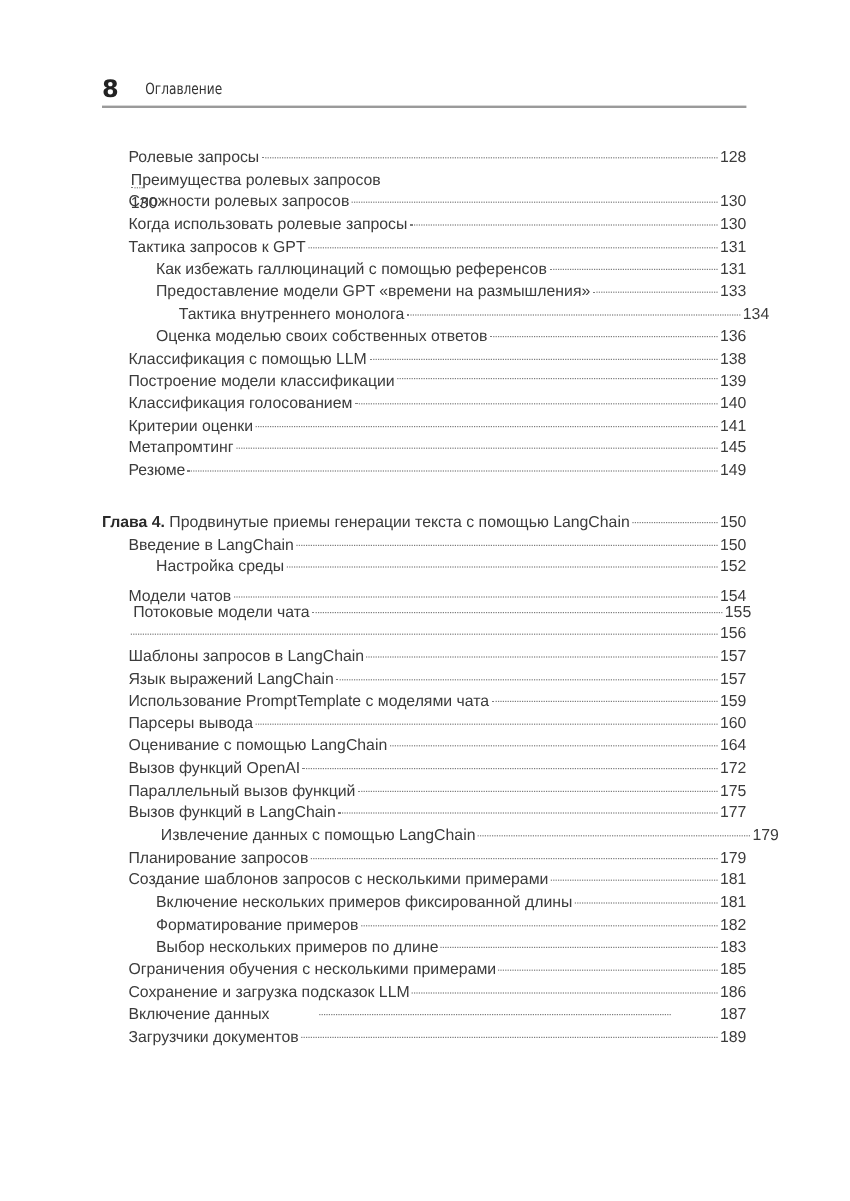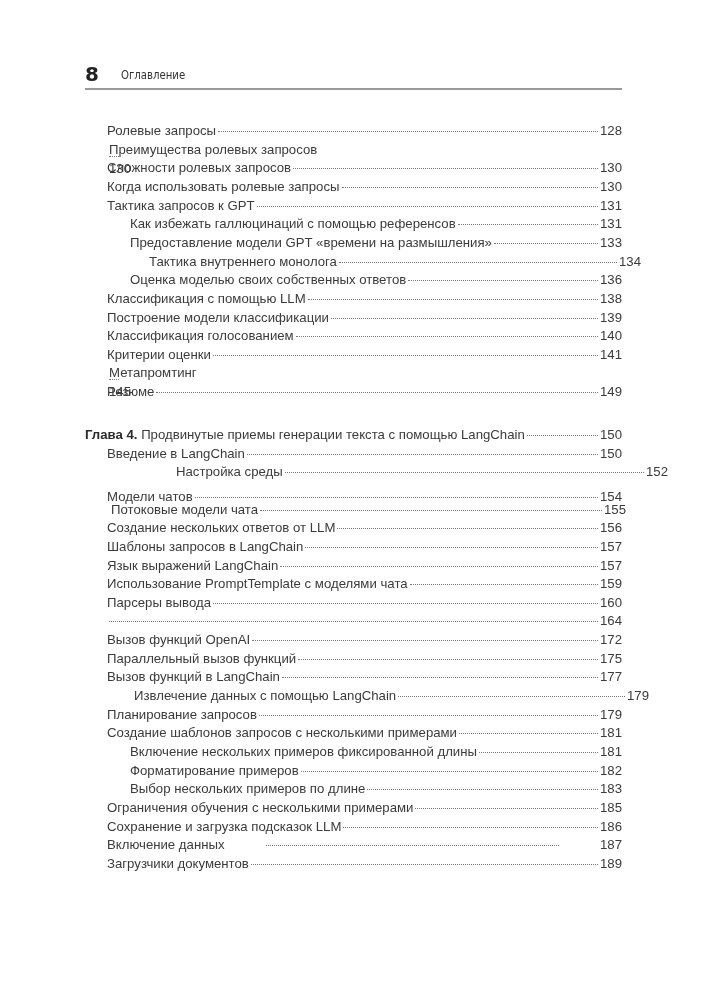--- a/index.html
+++ b/index.html
@@ -140,72 +140,71 @@
     <div class="toc-row" style="left: 130px; width: 492px; top: 271px;">
       <span class="title">Оценка моделью своих собственных ответов</span>
       <span class="leader"></span>
       <span class="pg">136</span>
     </div>
     <div class="toc-row" style="left: 107px; width: 515px; top: 290px;">
       <span class="title">Классификация с помощью LLM</span>
       <span class="leader"></span>
       <span class="pg">138</span>
     </div>
-    <div class="toc-row" style="left: 107px; width: 515px; top: 309px;">
+    <div class="toc-row" style="left: 107px; width: 515px; top: 309px; align-items: center;">
       <span class="title">Построение модели классификации</span>
       <span class="leader"></span>
       <span class="pg">139</span>
     </div>
     <div class="toc-row" style="left: 107px; width: 515px; top: 327px;">
       <span class="title">Классификация голосованием</span>
       <span class="leader"></span>
       <span class="pg">140</span>
     </div>
     <div class="toc-row" style="left: 107px; width: 515px; top: 346px;">
       <span class="title">Критерии оценки</span>
       <span class="leader"></span>
       <span class="pg">141</span>
     </div>
-    <div class="toc-row" style="left: 107px; width: 515px; top: 364px; flex-direction: column;">
+    <div class="toc-row" style="left: 107px; width: 515px; top: 364px;">
       <span class="title">Метапромтинг</span>
       <span class="leader"></span>
       <span class="pg">145</span>
     </div>
     <div class="toc-row" style="left: 107px; width: 515px; top: 383px;">
       <span class="title">Резюме</span>
       <span class="leader"></span>
       <span class="pg">149</span>
     </div>
     <div class="toc-row" style="left: 85px; width: 537px; top: 426px;">
       <span class="title"><b>Глава 4.</b><span> Продвинутые приемы генерации текста с помощью LangChain</span></span>
       <span class="leader"></span>
       <span class="pg">150</span>
     </div>
     <div class="toc-row" style="left: 107px; width: 515px; top: 445px;">
       <span class="title">Введение в LangChain</span>
       <span class="leader"></span>
       <span class="pg">150</span>
     </div>
-    <div class="toc-row" style="left: 130px; width: 492px; top: 463px; margin-left: 46px;">
+    <div class="toc-row" style="left: 130px; width: 492px; top: 463px;">
       <span class="title">Настройка среды</span>
       <span class="leader"></span>
       <span class="pg">152</span>
     </div>
     <div class="toc-row" style="left: 107px; width: 515px; top: 488px;">
       <span class="title">Модели чатов</span>
       <span class="leader"></span>
       <span class="pg">154</span>
     </div>
     <div class="toc-row" style="left: 111px; width: 515px; top: 501px;">
       <span class="title">Потоковые модели чата</span>
       <span class="leader"></span>
       <span class="pg">155</span>
     </div>
     <div class="toc-row" style="left: 107px; width: 515px; top: 519px;">
-      <span class="title">Создание нескольких ответов от LLM</span>
       <span class="leader"></span>
       <span class="pg">156</span>
     </div>
     <div class="toc-row" style="left: 107px; width: 515px; top: 538px;">
       <span class="title">Шаблоны запросов в LangChain</span>
       <span class="leader"></span>
       <span class="pg">157</span>
     </div>
     <div class="toc-row" style="left: 107px; width: 515px; top: 557px;">
       <span class="title">Язык выражений LangChain</span>
@@ -216,20 +215,21 @@
       <span class="title">Использование PromptTemplate с моделями чата</span>
       <span class="leader"></span>
       <span class="pg">159</span>
     </div>
     <div class="toc-row" style="left: 107px; width: 515px; top: 594px;">
       <span class="title">Парсеры вывода</span>
       <span class="leader"></span>
       <span class="pg">160</span>
     </div>
     <div class="toc-row" style="left: 107px; width: 515px; top: 612px;">
+      <span class="title">Оценивание с помощью LangChain</span>
       <span class="leader"></span>
       <span class="pg">164</span>
     </div>
     <div class="toc-row" style="left: 107px; width: 515px; top: 631px;">
       <span class="title">Вызов функций OpenAI</span>
       <span class="leader"></span>
       <span class="pg">172</span>
     </div>
     <div class="toc-row" style="left: 107px; width: 515px; top: 650px;">
       <span class="title">Параллельный вызов функций</span>

